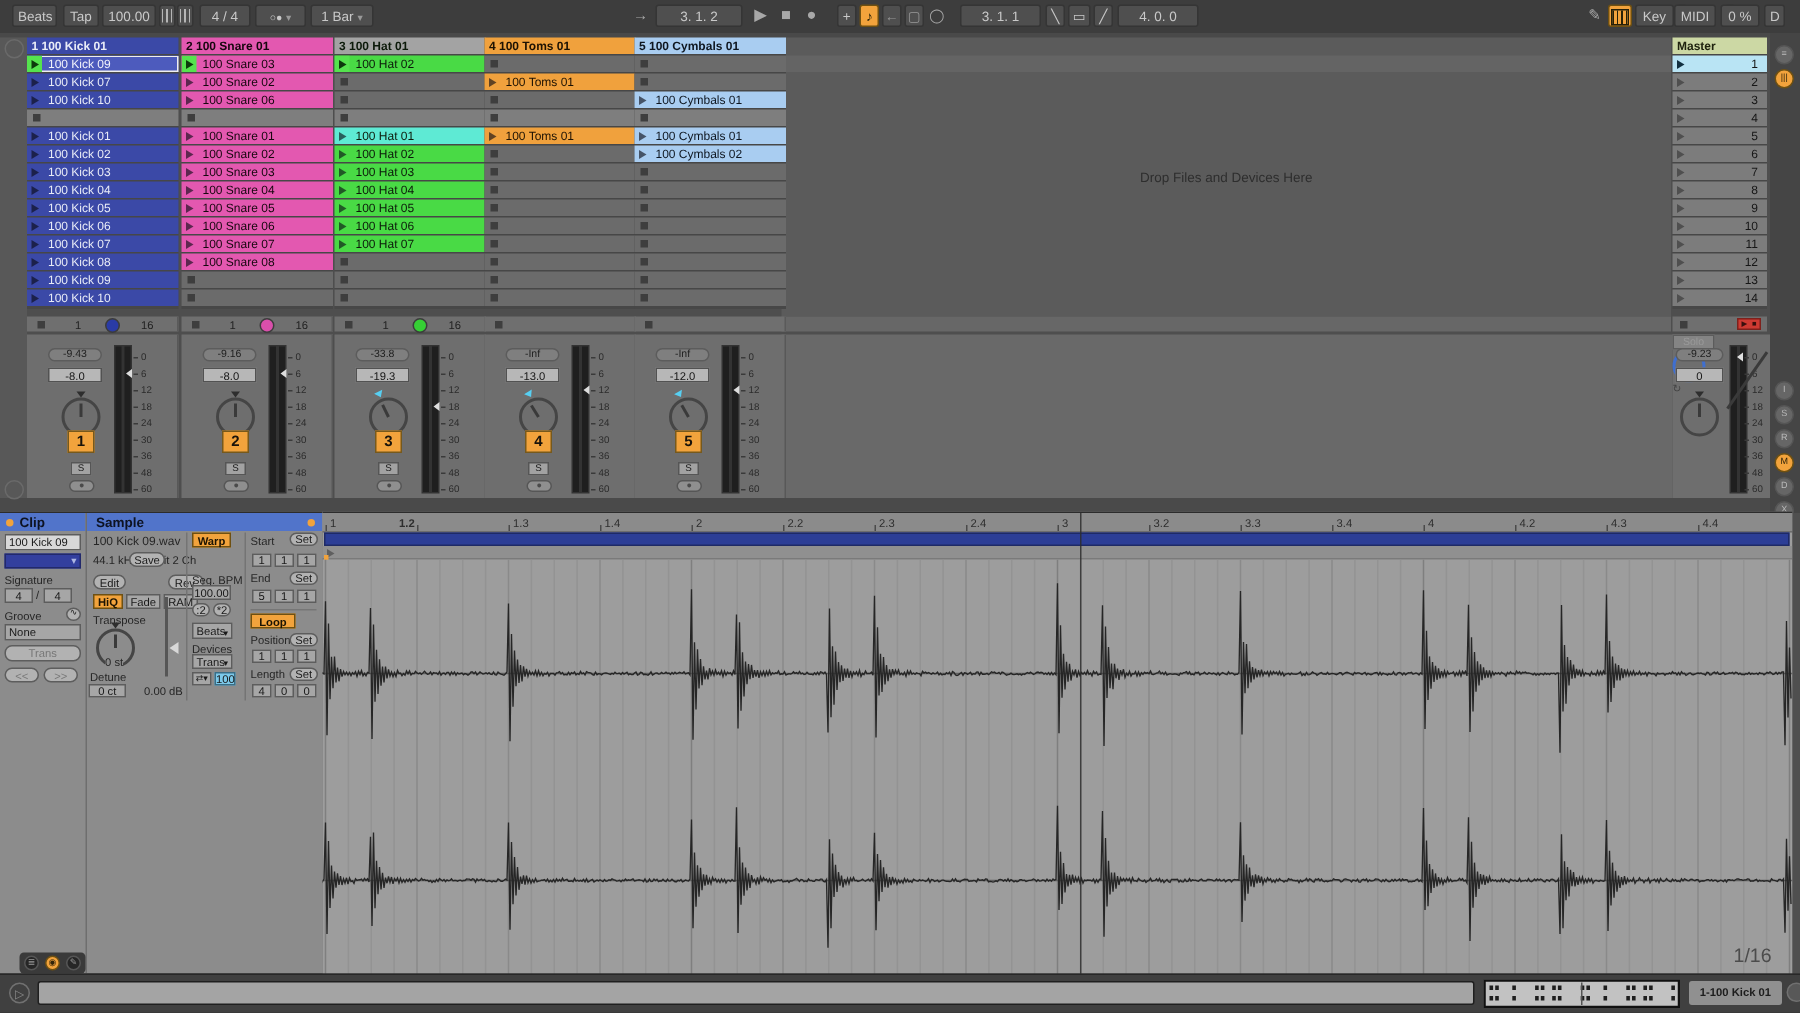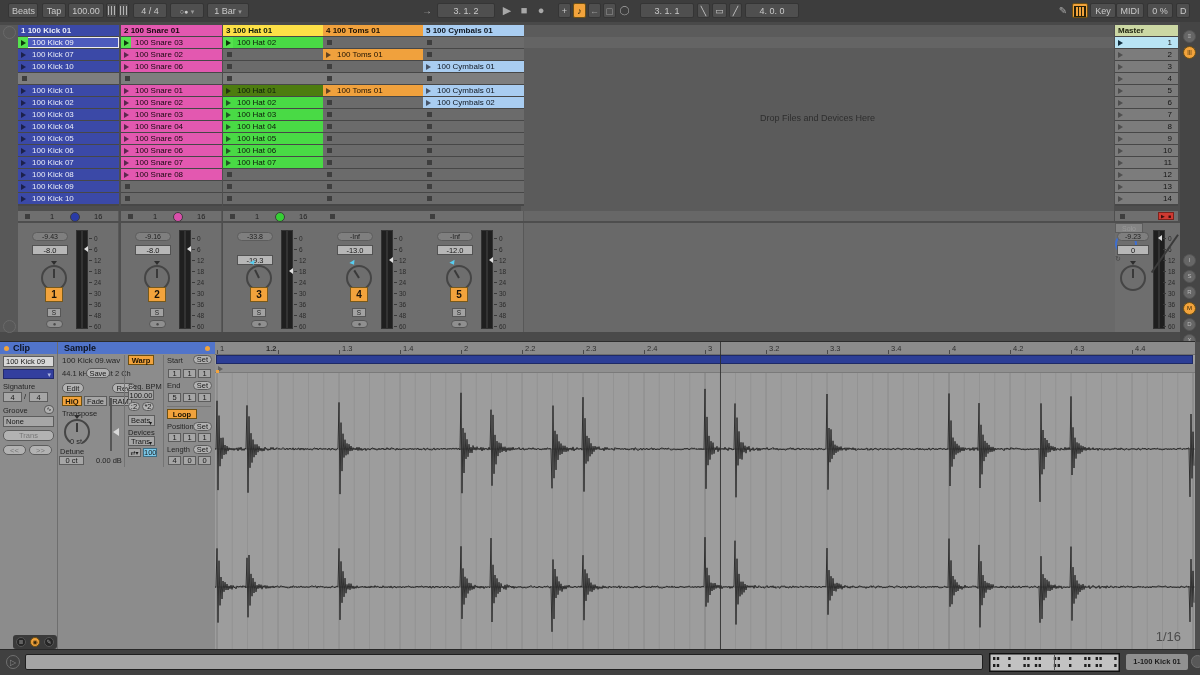--- a/index.html
+++ b/index.html
@@ -262,37 +262,37 @@
           <div class="stopsq" style=""></div>
         </div>
       </div>
       <div style="position: absolute; left: 121px; top: 211px; width: 101px; height: 10px; background: rgb(111, 111, 111); border-right: 1px solid rgb(90, 90, 90); box-sizing: border-box; font-size: 7.5px; color: rgb(34, 34, 34);">
         <div style="position: absolute; left: 7px; top: 2.5px; width: 5px; height: 5px; background: rgb(62, 62, 62);"></div>
         <div style="position: absolute; left: 32px; top: 1px;">1</div>
         <div style="position: absolute; left: 52px; top: 1px; width: 8px; height: 8px; border-radius: 50%; background: rgb(217, 79, 171); border: 1px solid rgb(60, 60, 60);"></div>
         <div style="position: absolute; left: 76px; top: 1px;">16</div>
       </div>
       <div class="trackcol" style="left: 223px; top: 25px; width: 101px; height: 181px;">
-        <div class="hdr" style="background: #fde047; color: rgb(12, 26, 10);">3 100 Hat 01</div>
+        <div class="hdr" style="background: #a3a3a3; color: rgb(12, 26, 10);">3 100 Hat 01</div>
         <div class="slot" style="top: 12px; background: rgb(73, 218, 69); color: rgb(12, 26, 10);">
           <div class="pzone" style="background: rgb(85, 227, 78);">
             <div class="ptri" style="border-left-color: rgb(13, 58, 12); left: 3px;"></div>
           </div>
           <span class="lab">100 Hat 02</span>
         </div>
         <div class="slot" style="top: 24px; background: rgb(107, 107, 107);">
           <div class="stopsq" style=""></div>
         </div>
         <div class="slot" style="top: 36px; background: rgb(107, 107, 107);">
           <div class="stopsq" style=""></div>
         </div>
         <div class="slot" style="top: 48px; background: rgb(126, 126, 126);">
           <div class="stopsq" style=""></div>
         </div>
-        <div class="slot" style="top: 60px; background: #4d7c0f; color: rgb(12, 26, 10); text-align: right;">
+        <div class="slot" style="top: 60px; background: #5eead4; color: rgb(12, 26, 10); text-align: right;">
           <div class="ptri" style=""></div>
           <span class="lab">100 Hat 01</span>
         </div>
         <div class="slot" style="top: 72px; background: rgb(73, 218, 69); color: rgb(12, 26, 10);">
           <div class="ptri" style=""></div>
           <span class="lab">100 Hat 02</span>
         </div>
         <div class="slot" style="top: 84px; background: rgb(73, 218, 69); color: rgb(12, 26, 10);">
           <div class="ptri" style=""></div>
           <span class="lab">100 Hat 03</span>
@@ -497,21 +497,21 @@
             <div class="kptr" style=""></div>
           </div>
           <div style="position: absolute; left: 50%; top: -6px; margin-left: -3px; width: 0px; height: 0px; border-left: 3px solid transparent; border-right: 3px solid transparent; border-top: 4px solid rgb(46, 46, 46);"></div>
         </div>
         <div class="badge" style="left: 27px; top: 64px;">2</div>
         <div class="sbtn" style="left: 29px; top: 85px;">S</div>
         <div class="rbtn" style="left: 28px; top: 97px;">●</div>
       </div>
       <div class="mx" style="left: 223px; width: 101px;">
         <div class="peak" style="left: 14px; top: 9px; width: 36px;">-33.8</div>
-        <div class="volb" style="left: 14px; top: 32px; width: 36px;">-19.3</div>
+        <div class="volb" style="left: 14px; top: 22px; width: 36px;">-19.3</div>
         <div class="meter" style="left: 58px; top: 7px; width: 12px; height: 99px;">
           <div class="mbar" style="left: 1px;"></div>
           <div class="mbar" style="left: 7px;"></div>
         </div>
         <div class="mtick" style="left: 71px; top: 15px;"></div>
         <div class="ms" style="left: 76px; top: 12px;">0</div>
         <div class="mtick" style="left: 71px; top: 26px;"></div>
         <div class="ms" style="left: 76px; top: 23px;">6</div>
         <div class="mtick" style="left: 71px; top: 37px;"></div>
         <div class="ms" style="left: 76px; top: 34px;">12</div>

